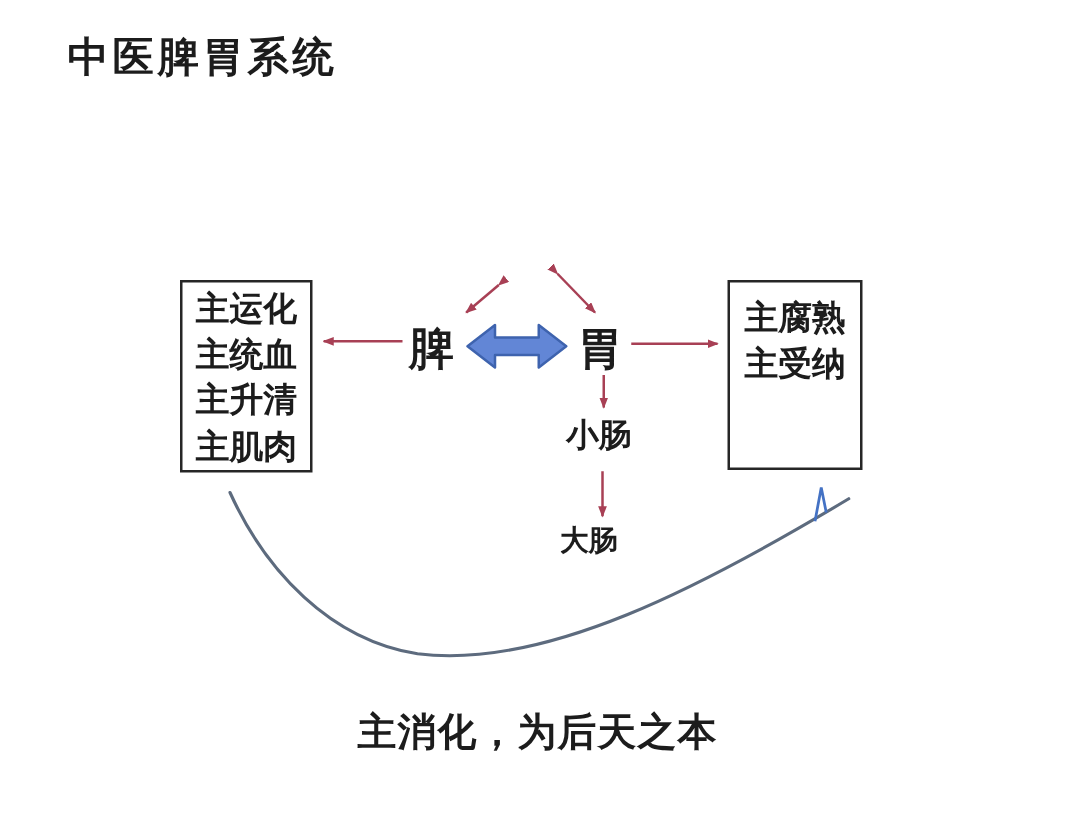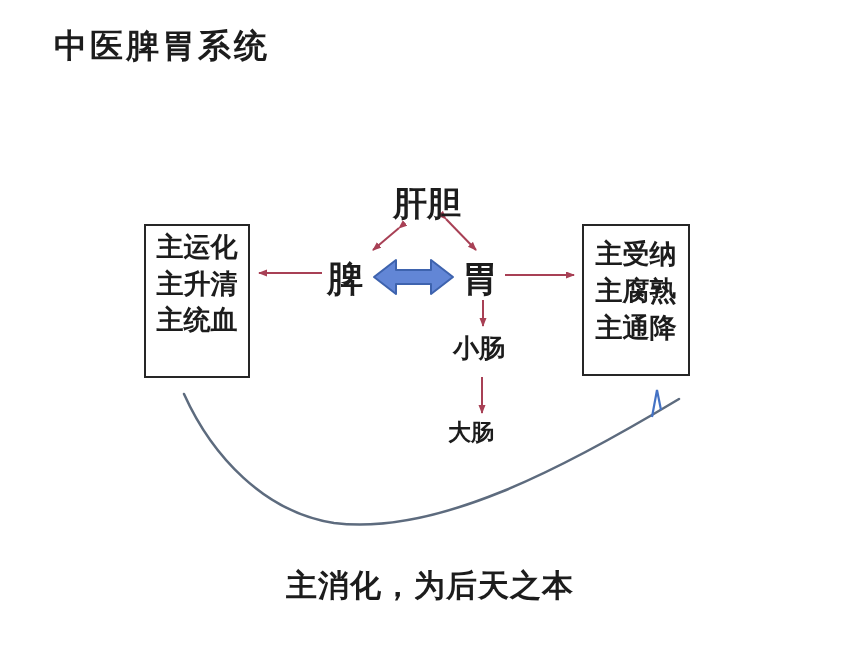--- a/index.html
+++ b/index.html
@@ -115,31 +115,30 @@
 
     <polygon class="blue-arrow" points="374,277 396,260 396,270 431,270 431,260 453,277 431,294 431,284 396,284 396,294"></polygon>
 
     <path class="curve-line" d="M 184 394 C 212 456, 264 512, 334 523 C 436 536, 564 468, 679 399"></path>
 
     <polyline class="tick-mark" points="652,417 657,390 661,410"></polyline>
   </svg>
 
   <div class="func-box box-left">
     <span class="line">主运化</span>
+    <span class="line">主统血</span>
     <span class="line">主升清</span>
-    <span class="line">主统血</span>
+    <span class="line">主肌肉</span>
   </div>
 
   <div class="func-box box-right">
+    <span class="line">主腐熟</span>
     <span class="line">主受纳</span>
-    <span class="line">主腐熟</span>
-    <span class="line">主通降</span>
   </div>
 
-  <div class="node node-liver">肝胆</div>
   <div class="node node-spleen">脾</div>
   <div class="node node-stomach">胃</div>
   <div class="node node-smallint">小肠</div>
   <div class="node node-largeint">大肠</div>
 
   <div class="caption">主消化，为后天之本</div>
 
 </div>
 
 </body></html>

